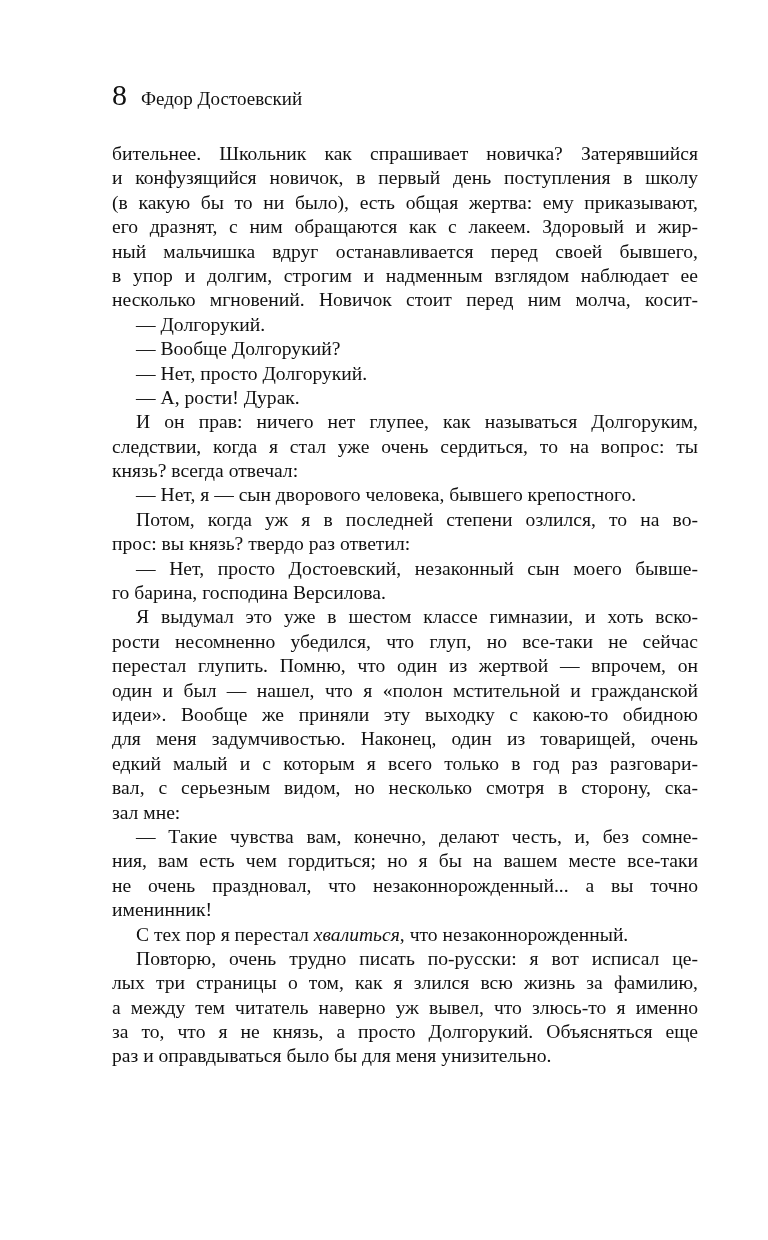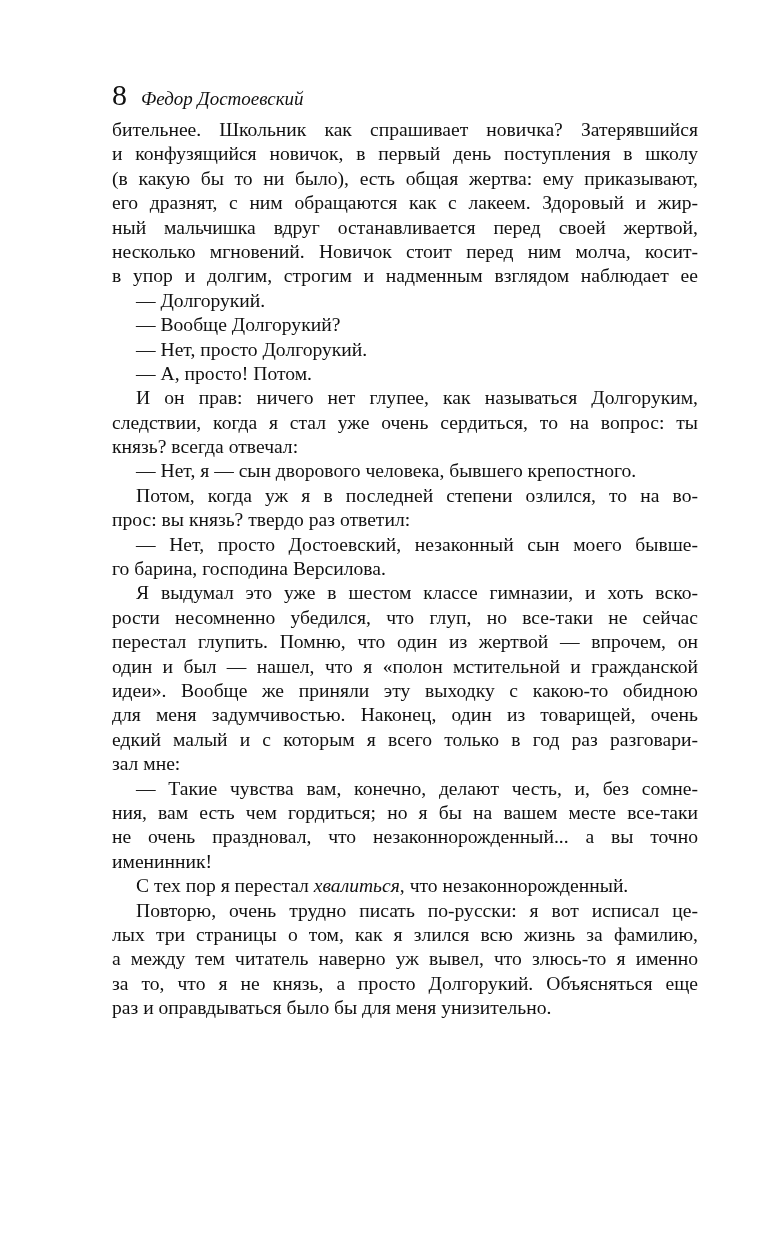--- a/index.html
+++ b/index.html
@@ -22,26 +22,25 @@
       display: flex;
       align-items: baseline;
       gap: 14px;
     }
     .page-number {
       font-size: 30px;
       line-height: 1;
     }
     .running-title {
       font-size: 19px;
-      font-style: italic;
     }
     .text-block {
       position: absolute;
       left: 112px;
-      top: 118px;
+      top: 142px;
       width: 586px;
       font-size: 19.6px;
       line-height: 24.4px;
     }
     .line {
       display: block;
       white-space: nowrap;
       text-align: justify;
       text-align-last: justify;
       height: 24.4px;
@@ -63,42 +62,43 @@
 <div class="header">
   <span class="page-number">8</span>
   <span class="running-title">Федор Достоевский</span>
 </div>
 
 <div class="text-block">
   <span class="line">бительнее. Школьник как спрашивает новичка? Затерявшийся</span>
   <span class="line">и конфузящийся новичок, в первый день поступления в школу</span>
   <span class="line">(в какую бы то ни было), есть общая жертва: ему приказывают,</span>
   <span class="line">его дразнят, с ним обращаются как с лакеем. Здоровый и жир-</span>
-  <span class="line">ный мальчишка вдруг останавливается перед своей жертвой,</span>
+  <span class="line">ный мальчишка вдруг останавливается перед своей бывшего,</span>
+  <span class="line">в упор и долгим, строгим и надменным взглядом наблюдает ее</span>
   <span class="line">несколько мгновений. Новичок стоит перед ним молча, косит-</span>
-  <span class="line">в упор и долгим, строгим и надменным взглядом наблюдает ее</span>
   <span class="line dash last">— Долгорукий.</span>
   <span class="line dash last">— Вообще Долгорукий?</span>
   <span class="line dash last">— Нет, просто Долгорукий.</span>
-  <span class="line dash last">— А, просто! Потом.</span>
+  <span class="line dash last">— А, рости! Дурак.</span>
   <span class="line indent">И он прав: ничего нет глупее, как называться Долгоруким,</span>
   <span class="line">следствии, когда я стал уже очень сердиться, то на вопрос: ты</span>
   <span class="line last">князь? всегда отвечал:</span>
   <span class="line dash last">— Нет, я — сын дворового человека, бывшего крепостного.</span>
   <span class="line indent">Потом, когда уж я в последней степени озлился, то на во-</span>
   <span class="line last">прос: вы князь? твердо раз ответил:</span>
   <span class="line dash">— Нет, просто Достоевский, незаконный сын моего бывше-</span>
   <span class="line last">го барина, господина Версилова.</span>
   <span class="line indent">Я выдумал это уже в шестом классе гимназии, и хоть вско-</span>
   <span class="line">рости несомненно убедился, что глуп, но все-таки не сейчас</span>
   <span class="line">перестал глупить. Помню, что один из жертвой — впрочем, он</span>
   <span class="line">один и был — нашел, что я «полон мстительной и гражданской</span>
   <span class="line">идеи». Вообще же приняли эту выходку с какою-то обидною</span>
   <span class="line">для меня задумчивостью. Наконец, один из товарищей, очень</span>
   <span class="line">едкий малый и с которым я всего только в год раз разговари-</span>
+  <span class="line">вал, с серьезным видом, но несколько смотря в сторону, ска-</span>
   <span class="line last">зал мне:</span>
   <span class="line dash">— Такие чувства вам, конечно, делают честь, и, без сомне-</span>
   <span class="line">ния, вам есть чем гордиться; но я бы на вашем месте все-таки</span>
   <span class="line">не очень праздновал, что незаконнорожденный... а вы точно</span>
   <span class="line last">именинник!</span>
   <span class="line indent last"><span>С тех пор я перестал </span><em>хвалиться</em><span>, что незаконнорожденный.</span></span>
   <span class="line indent">Повторю, очень трудно писать по-русски: я вот исписал це-</span>
   <span class="line">лых три страницы о том, как я злился всю жизнь за фамилию,</span>
   <span class="line">а между тем читатель наверно уж вывел, что злюсь-то я именно</span>
   <span class="line">за то, что я не князь, а просто Долгорукий. Объясняться еще</span>

